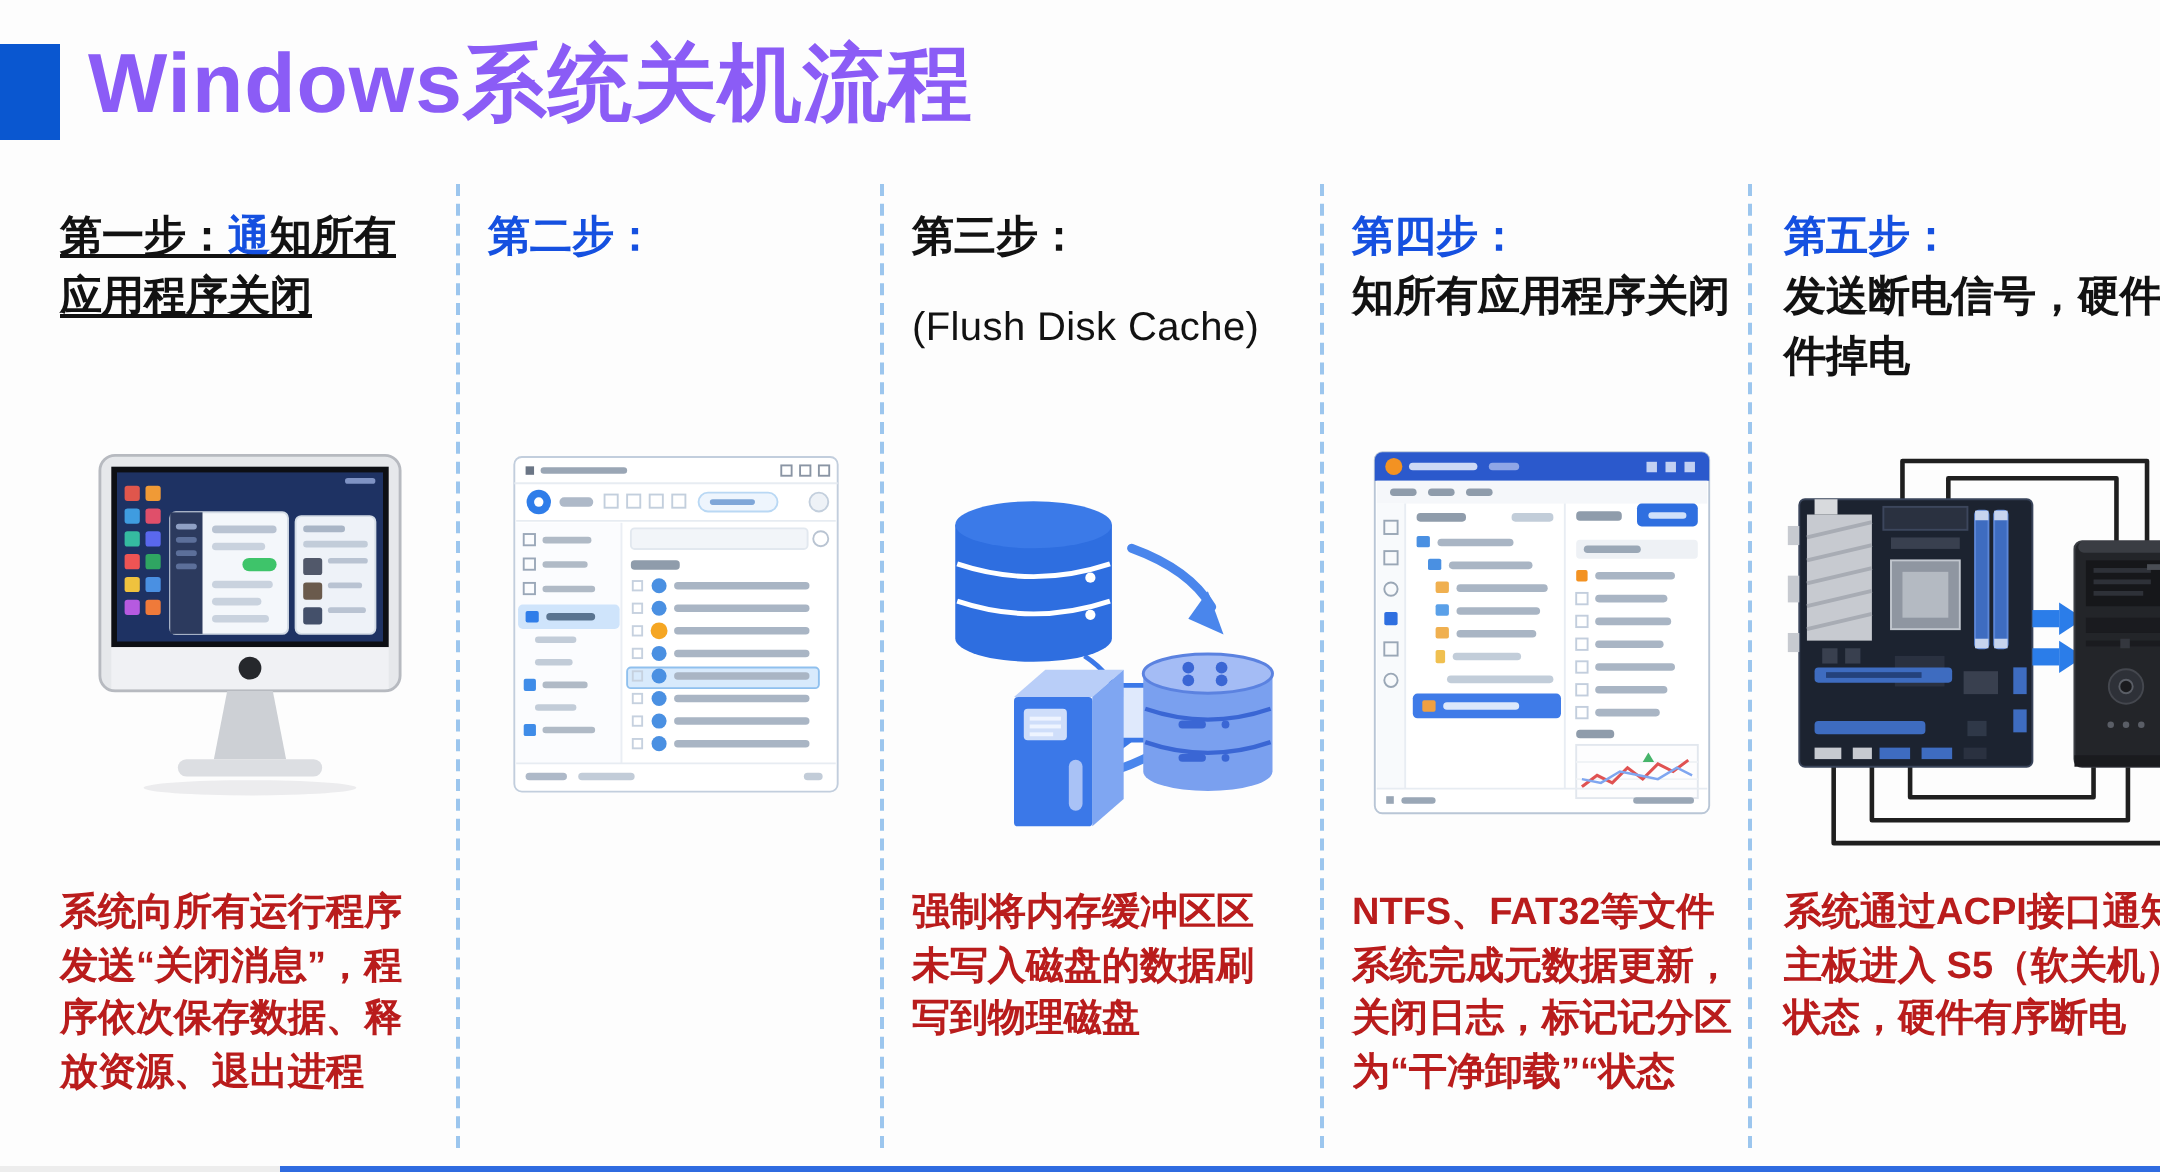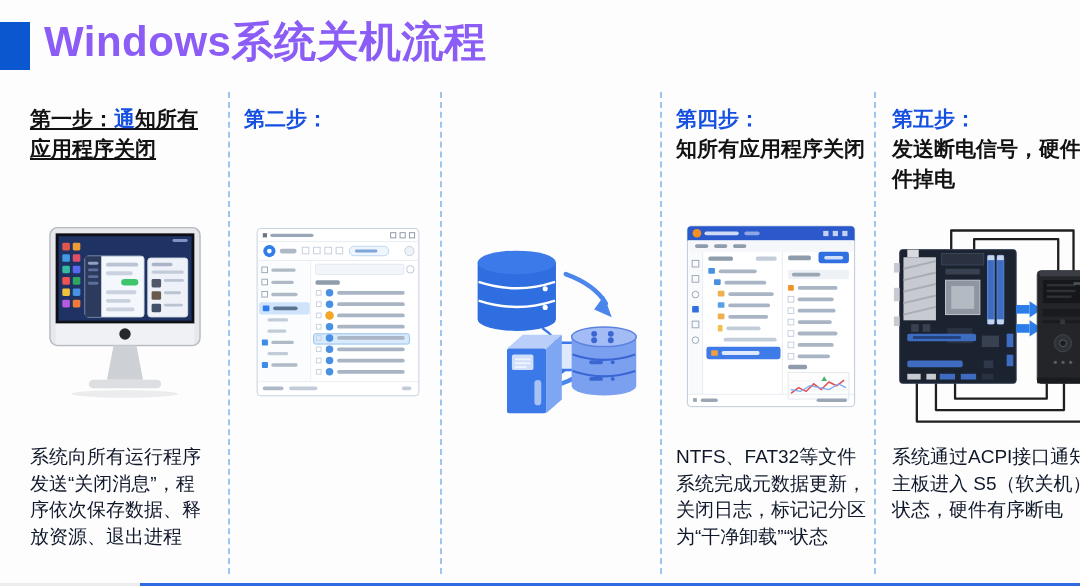--- a/index.html
+++ b/index.html
@@ -20,21 +20,21 @@
   .head { height:116px; font-size:21px; font-weight:700; color:#121212; line-height:1.42; }
   .lbl-blue { color:#1550e0;margin-top:26px; }
   .lbl-black { color:#121212; }
   .hl-blue { color:#1550e0; }
   .head .title-line { color:#121212; }
   .subtitle-en { font-weight:400; font-size:20px; color:#121212; margin-top:16px; letter-spacing:0.2px; }
   .head-narrow { max-width:182px;text-decoration:underline; }
 
   .pic { height:214px; display:flex; align-items:flex-start; justify-content:center; }
 
-  .desc { margin-top:10px; font-size:19px; font-weight:400; color:#0f172a; line-height:1.4; }
+  .desc { margin-top:10px; font-size:19px; font-weight:700; color:#b91c1c; line-height:1.4; }
   .desc-narrow { max-width:176px; }
   .desc-mid { max-width:190px; }
 
   
   .progress-track { position:absolute; left:0; right:0; bottom:0; height:3px; background:#ededed; }
   .progress-fill { position:absolute; left:13%; right:0; top:0; height:3px; background:#2f6be0; }
 </style>
 </head>
 <body>
 
@@ -184,20 +184,22 @@
           <rect x="20" y="176" width="22" height="4" rx="2" fill="#aeb9c8"></rect>
           <rect x="48" y="176" width="30" height="4" rx="2" fill="#c2ccd8"></rect>
           <rect x="168" y="176" width="10" height="4" rx="2" fill="#c2ccd8"></rect>
         </g>
       </svg>
     </div>
   </div>
 
   <div class="col">
     <div class="head">
+      <div><span class="lbl-black">第三步：</span></div>
+      <div class="subtitle-en">(Flush Disk Cache)</div>
     </div>
     <div class="pic" style="align-items:center;">
       <svg width="196" height="188" viewBox="0 0 200 192">
         <g>
           <path d="M112 42 C134 50 146 60 153 72" stroke="#4a86ec" stroke-width="4.5" fill="none" stroke-linecap="round"></path>
           <polygon points="159,86 141,78 151,64" fill="#4a86ec"></polygon>
           <path d="M102 156 C120 150 132 143 142 134" stroke="#4a86ec" stroke-width="4.5" fill="none" stroke-linecap="round"></path>
           <polygon points="152,124 133,127 142,141" fill="#4a86ec"></polygon>
         </g>
         <g>
@@ -233,20 +235,21 @@
             <circle cx="158" cy="103" r="3" fill="#3a66d4"></circle>
           <circle cx="141" cy="109.5" r="3" fill="#3a66d4"></circle>
             <circle cx="158" cy="109.5" r="3" fill="#3a66d4"></circle>
           <rect x="136" y="130" width="14" height="4" rx="2" fill="#3a66d4"></rect>
             <circle cx="160" cy="132" r="2" fill="#3a66d4"></circle>
           <rect x="136" y="147" width="14" height="4" rx="2" fill="#3a66d4"></rect>
             <circle cx="160" cy="149" r="2" fill="#3a66d4"></circle>
         </g>
       </svg>
     </div>
+    <div class="desc desc-narrow">强制将内存缓冲区区未写入磁盘的数据刷写到物理磁盘</div>
   </div>
 
   <div class="col">
     <div class="head">
       <div><span class="lbl-blue">第四步：</span></div>
       <div class="title-line">知所有应用程序关闭</div>
     </div>
     <div class="pic">
       <svg width="190" height="208" viewBox="0 0 200 218">
         <rect x="12" y="6" width="176" height="190" rx="4" fill="#ffffff" stroke="#b9c6d6"></rect>

